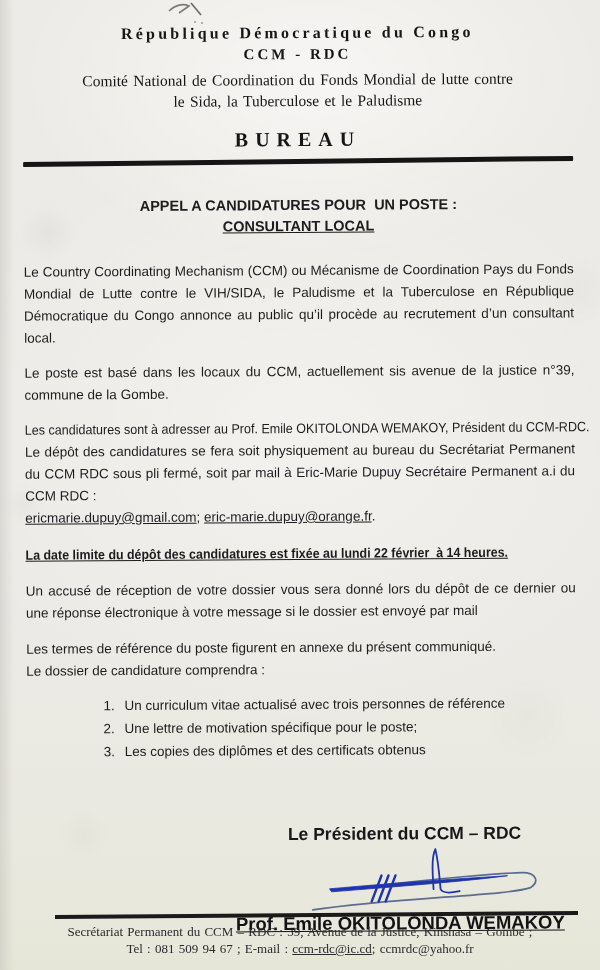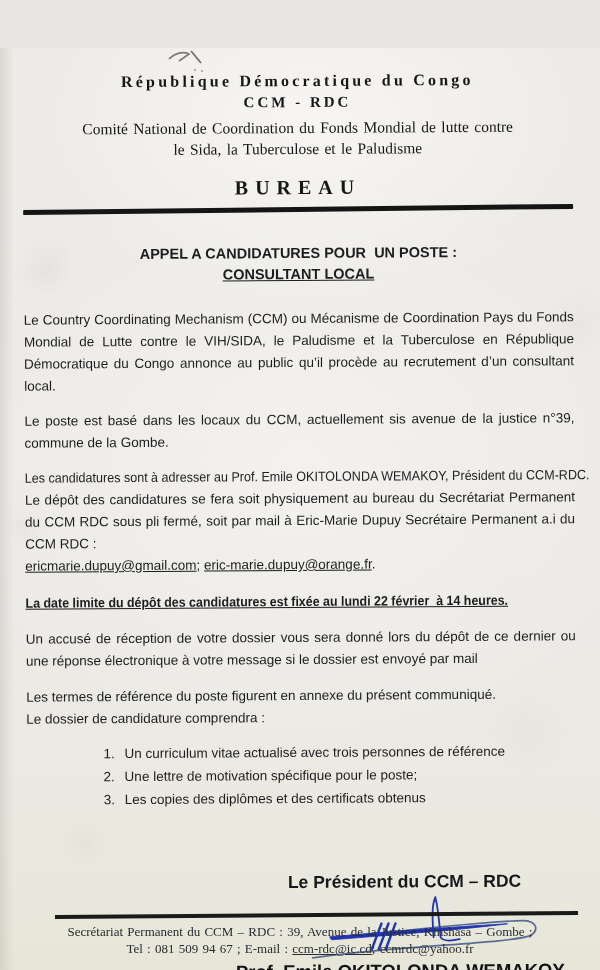--- a/index.html
+++ b/index.html
@@ -9,21 +9,20 @@
     background:#e9e7e3;
     position:relative;overflow:hidden;
   }
   .page{
     position:absolute;inset:0;
     background:
       radial-gradient(ellipse 420px 260px at 52% 8%, rgba(255,255,255,.55), rgba(255,255,255,0) 70%),
       radial-gradient(ellipse 500px 400px at 50% 45%, rgba(255,255,255,.35), rgba(255,255,255,0) 75%),
       linear-gradient(90deg, rgba(180,178,170,.35) 0px, rgba(180,178,170,0) 14px),
       linear-gradient(180deg, #edebe7 0%, #eceae6 62%, #eae9e0 86%, #e6e6d8 100%);
-    margin-top: 48px;
   }
   .noise{
     position:absolute;inset:0;pointer-events:none;opacity:.55;
     background:
       radial-gradient(circle 40px at 8% 24%, rgba(160,158,150,.18), rgba(0,0,0,0) 70%),
       radial-gradient(circle 30px at 4% 52%, rgba(160,158,150,.15), rgba(0,0,0,0) 70%),
       radial-gradient(circle 50px at 96% 30%, rgba(160,158,150,.12), rgba(0,0,0,0) 70%),
       radial-gradient(circle 60px at 88% 74%, rgba(170,168,155,.10), rgba(0,0,0,0) 70%),
       radial-gradient(circle 35px at 14% 86%, rgba(160,158,145,.12), rgba(0,0,0,0) 70%);
   }

